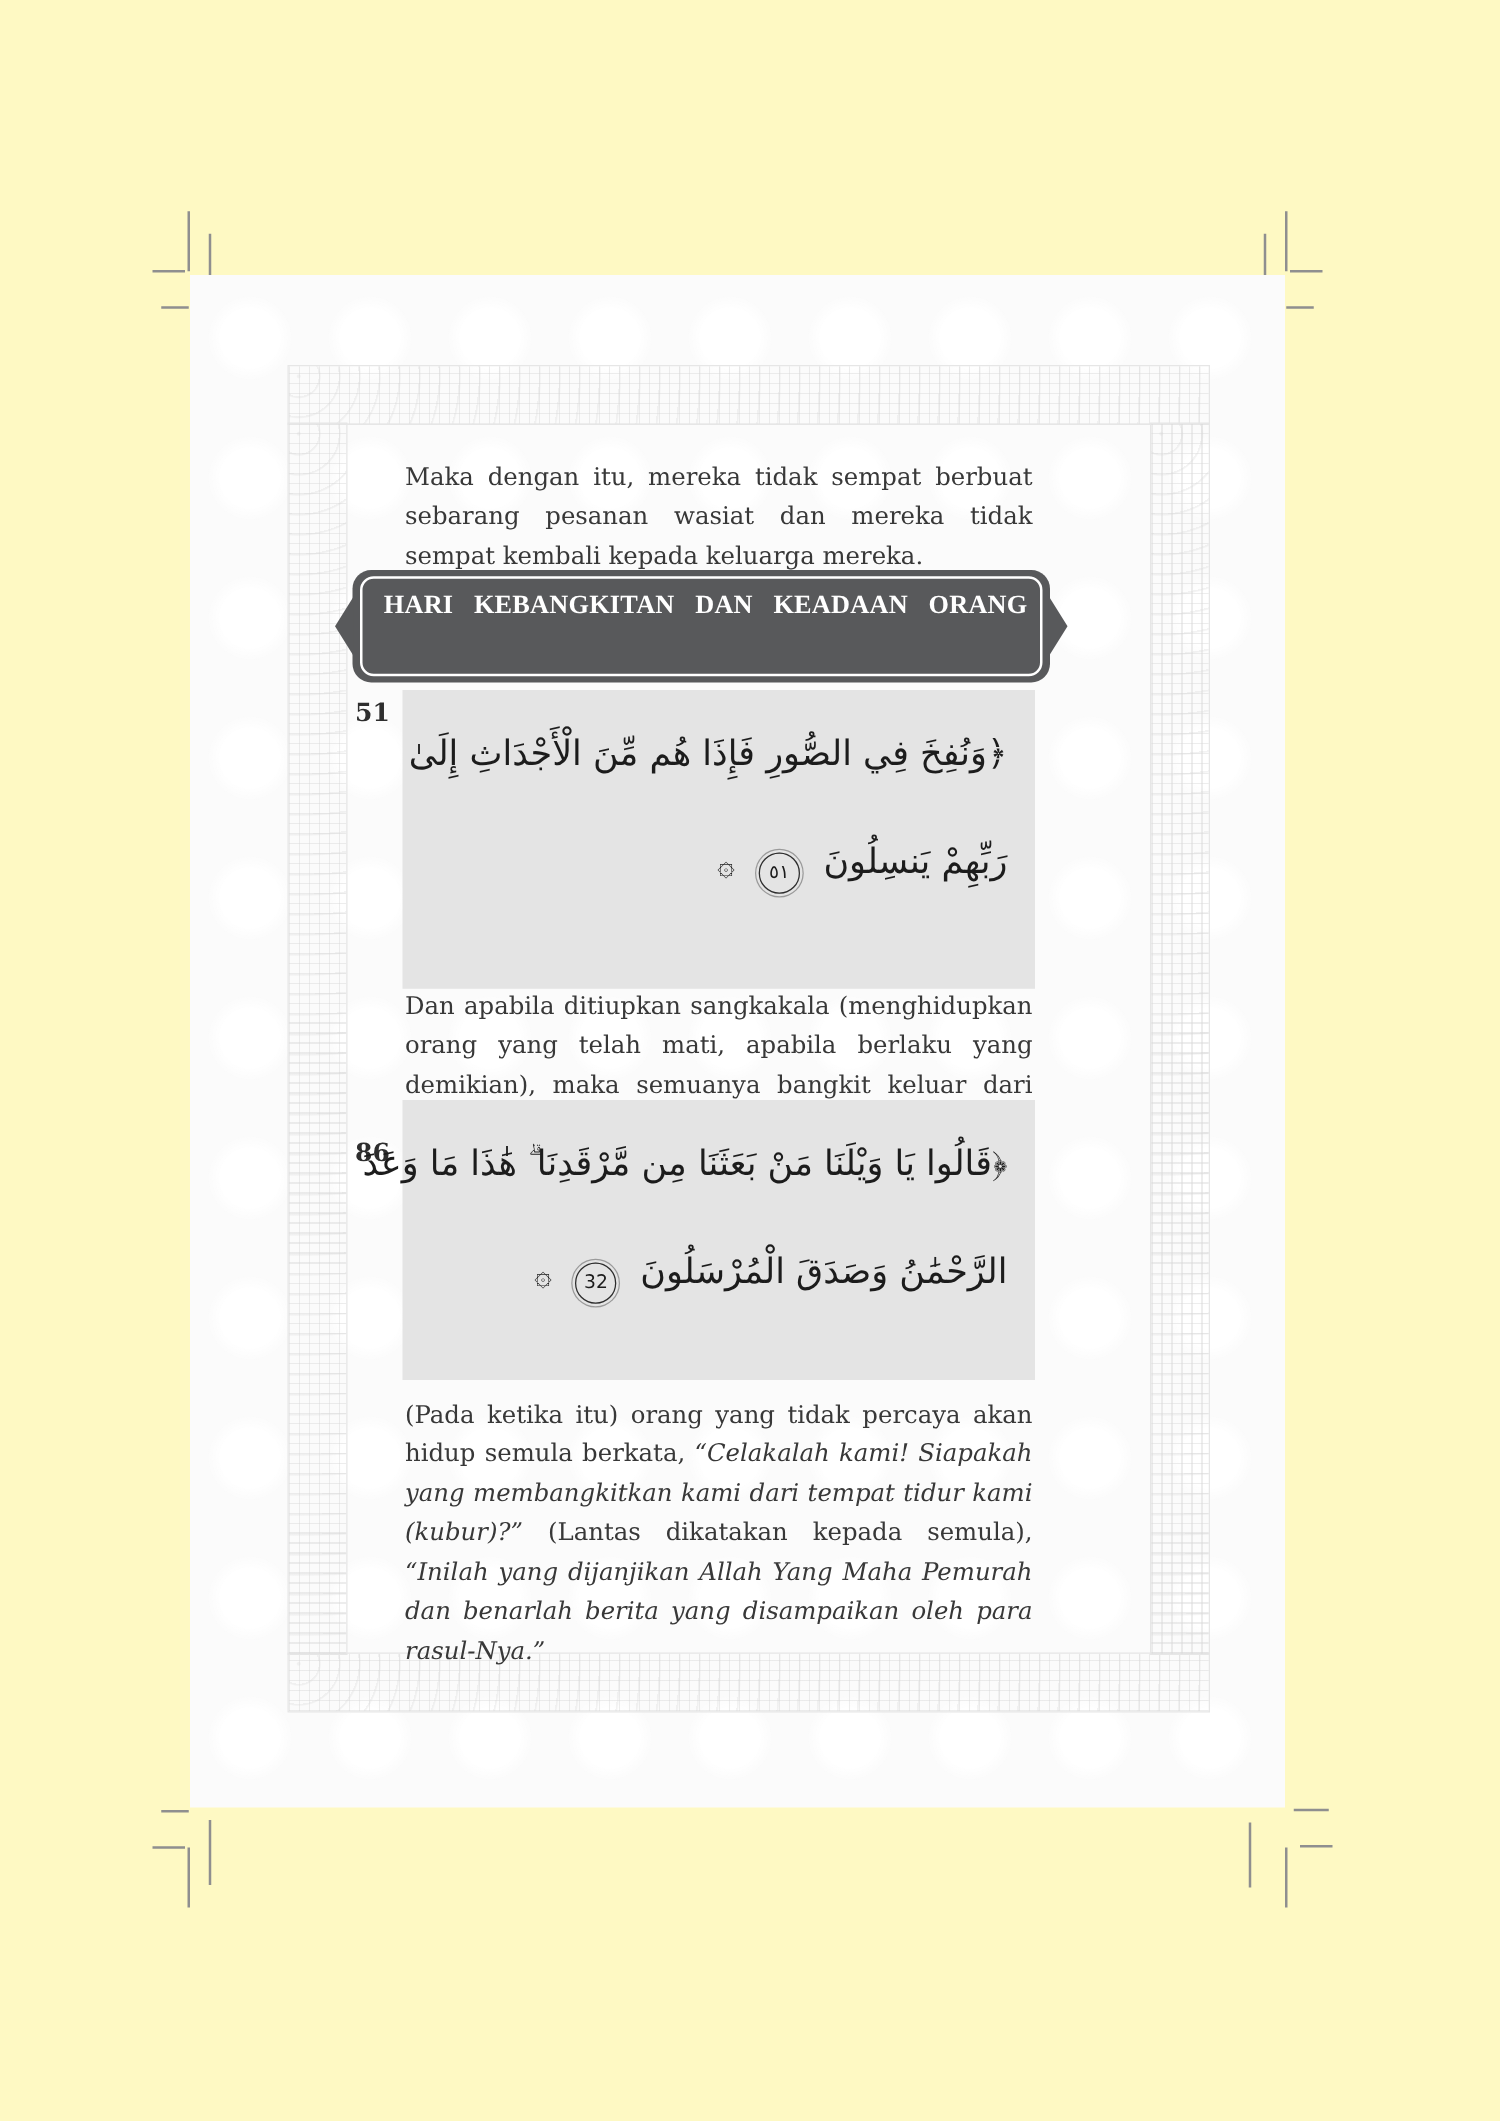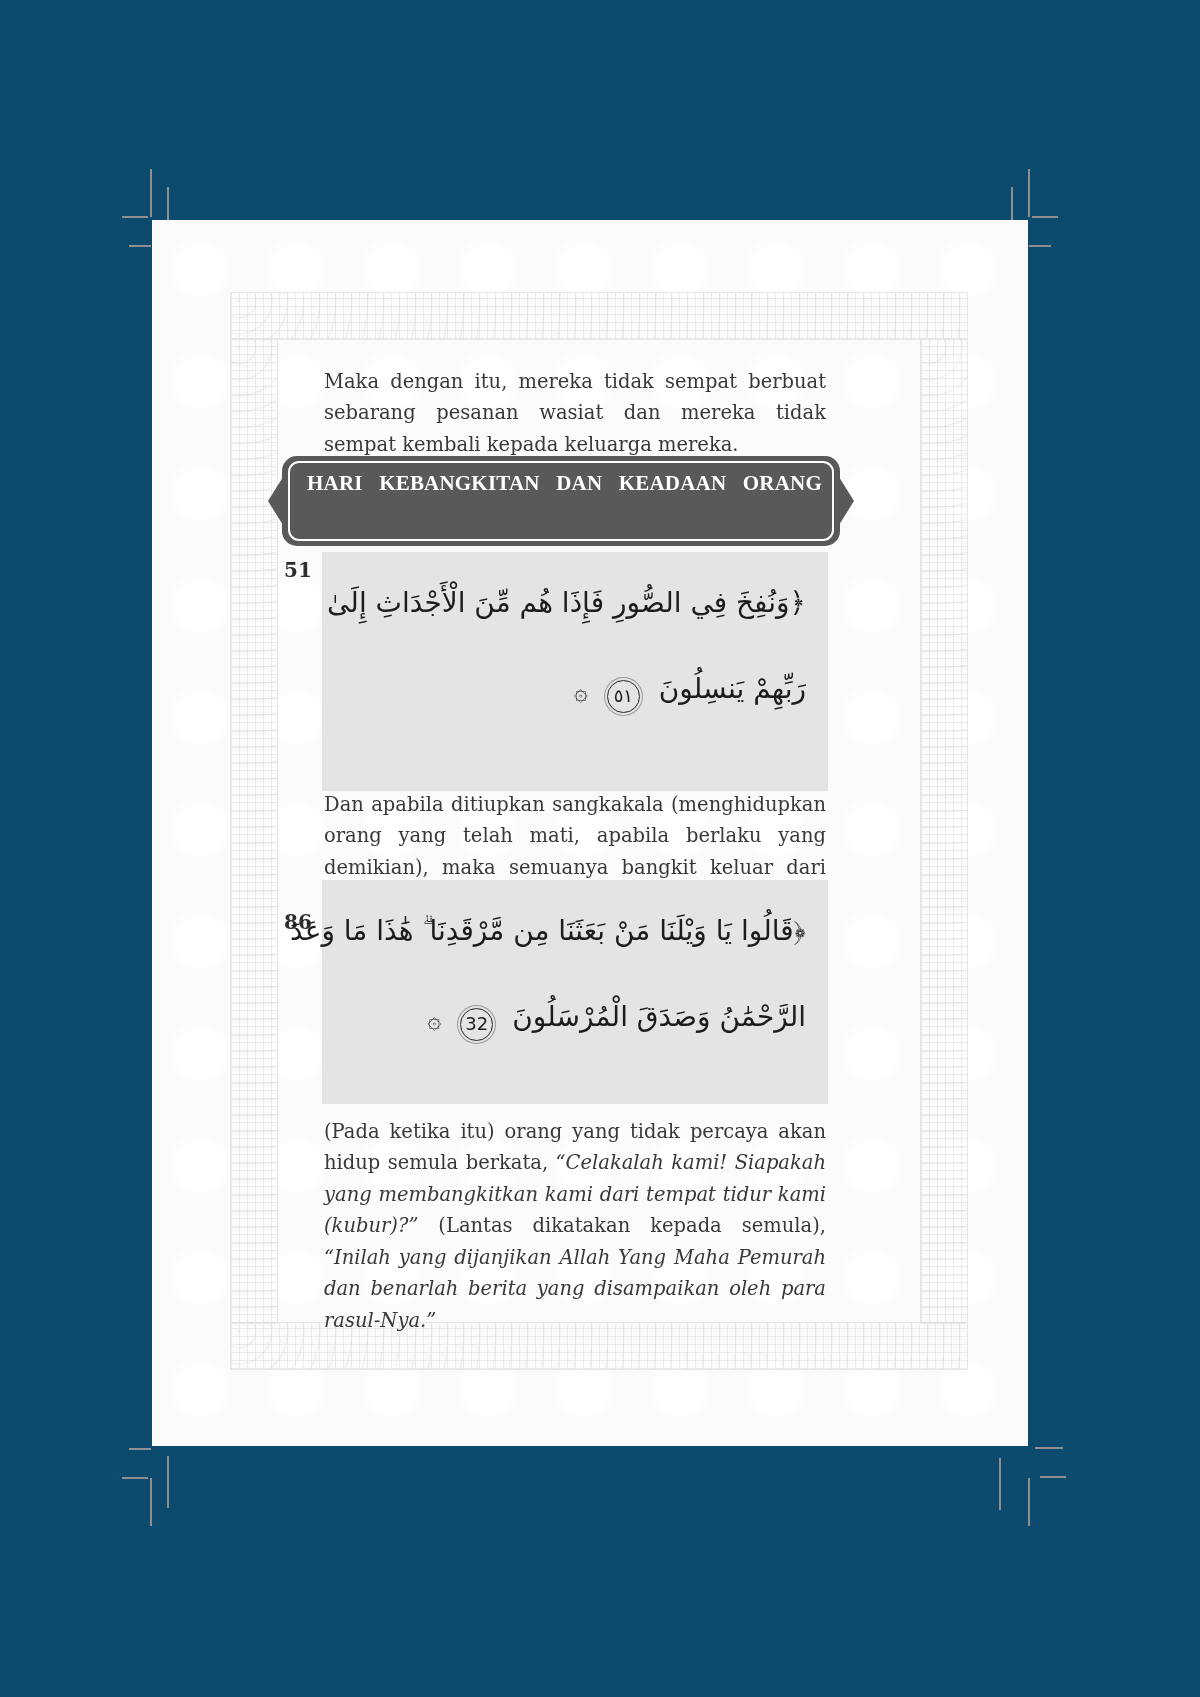--- a/index.html
+++ b/index.html
@@ -1,16 +1,16 @@
 <!DOCTYPE html>
 <html><head>
 <meta charset="utf-8">
 <style>
   html,body{margin:0;padding:0;background:#ffffff;}
-  .canvas{position:relative;width:1200px;height:1697px;background:#0c4a6e;overflow:hidden;
+  .canvas{position:relative;width:1200px;height:1697px;background:#fef9c3;overflow:hidden;
           font-family:"DejaVu Serif", serif;color:#383838;text-decoration:underline;}
 
   
   .crop{position:absolute;background:#8f8f8f;}
   .crop.v{width:2px;}
   .crop.h{height:2px;}
 
   
   .page{position:absolute;left:152px;top:220px;width:876px;height:1226px;
         background-color:#fbfbfb;
@@ -56,21 +56,21 @@
         font-family:"DejaVu Serif", serif;}
   .n51{top:338px;} .n52{top:690px;}
   .vbox{position:absolute;left:170px;width:506px;background:#e4e4e4;
         direction:rtl;padding:8px 22px 0 22px;box-sizing:border-box;
         font-family:"DejaVu Sans", sans-serif;color:#1c1c1c;}
   .b51{top:332px;height:239px;}
   .b52{top:660px;height:224px;}
   .aline{font-size:28px;line-height:86px;white-space:nowrap;}
   .aline.end{text-align:right;}
   .ayah-circle{display:inline-block;width:31px;height:31px;line-height:29px;text-align:center;
-        border:1.6px solid #2c2c2c;border-radius:50%;font-size:18px;vertical-align:-4px;
+        border:1.6px solid #2c2c2c;border-radius:50%;font-size:15px;vertical-align:-4px;
         box-shadow:0 0 0 2px #e4e4e4, 0 0 0 3px #9a9a9a;margin:0 10px;}
   .rub{font-size:24px;vertical-align:-2px;color:#222;}
 
   
   .footer-bar{position:absolute;left:8px;top:1152px;width:866px;height:50px;
         background-image:
           repeating-linear-gradient(45deg, rgba(255,255,255,.55) 0 1.5px, transparent 1.5px 11px),
           repeating-linear-gradient(-45deg, rgba(255,255,255,.55) 0 1.5px, transparent 1.5px 11px),
           repeating-linear-gradient(90deg, rgba(255,255,255,.35) 0 1px, transparent 1px 11px),
           linear-gradient(90deg,#8f8f8f 0%,#a6a6a6 22%,#c6c6c6 48%,#d7d7d7 75%,#d9d9d9 100%);

